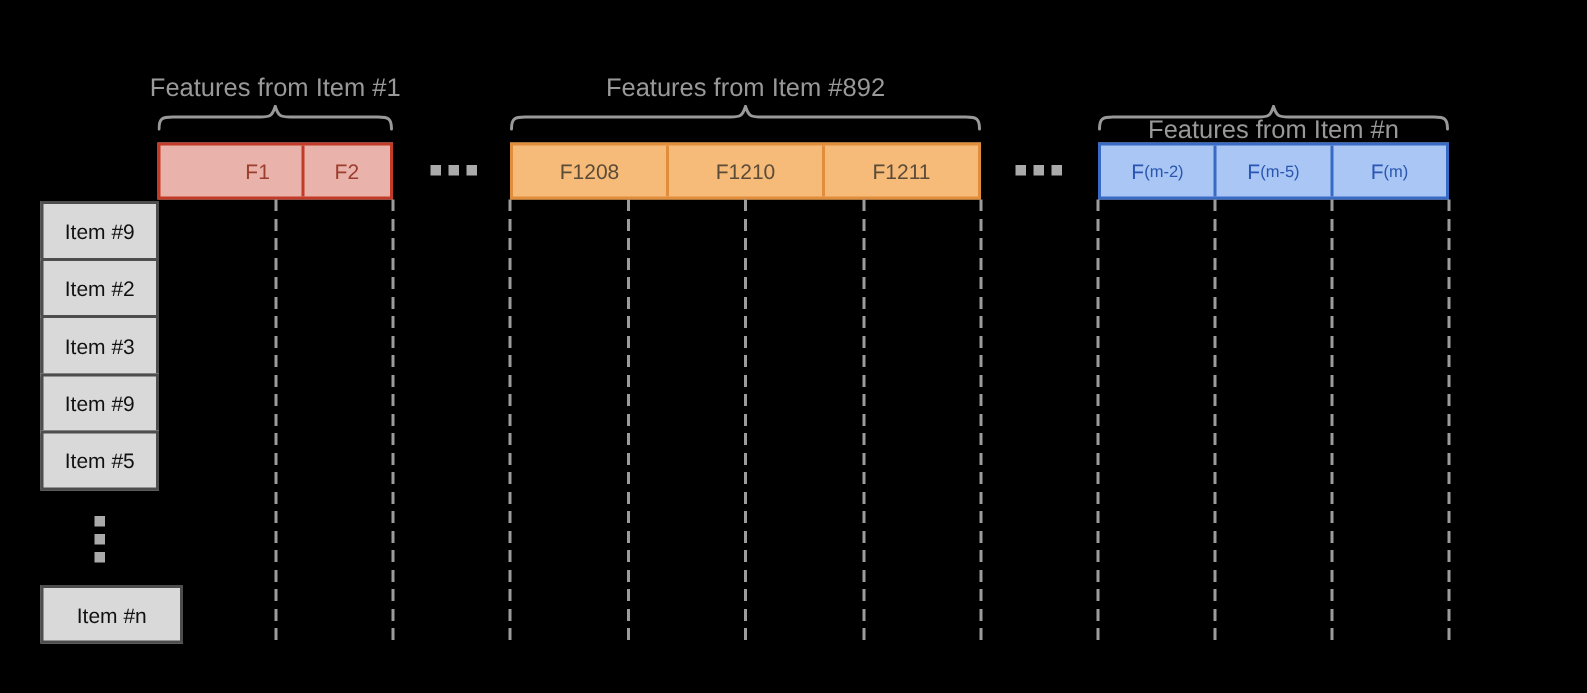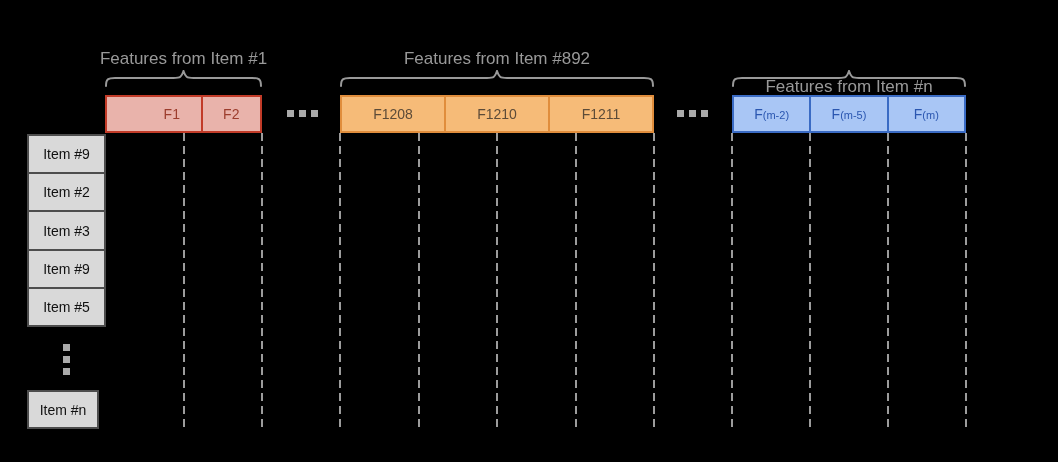--- a/index.html
+++ b/index.html
@@ -49,21 +49,21 @@
     flex:1;
     background:var(--rowfill);
     border:2px solid var(--rowborder);
     box-sizing:border-box;
     display:flex;align-items:center;justify-content:center;
     font-size:14px;color:var(--rowtext);
     white-space:nowrap;
   }
   .items-col .item-box + .item-box{margin-top:-2px;}
   .item-n{
-    position:absolute;left:27px;top:390px;width:72px;height:39px;
+    position:absolute;left:27px;top:390px;width:95px;height:39px;
   }
   
   .dash-line{
     position:absolute;top:133px;height:296px;width:2px;
     background:repeating-linear-gradient(to bottom, var(--dash) 0 8px, transparent 8px 13px);
   }
 </style>
 </head>
 <body>
 

